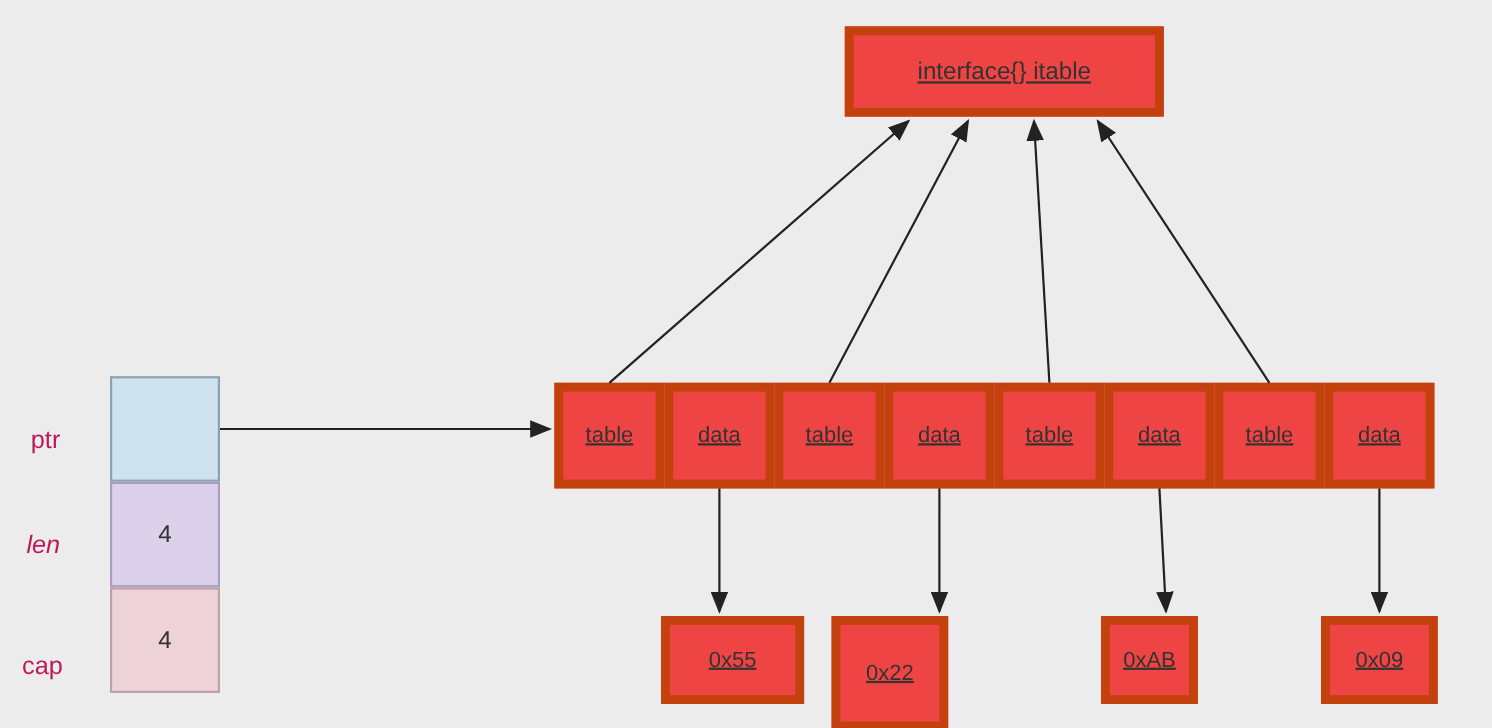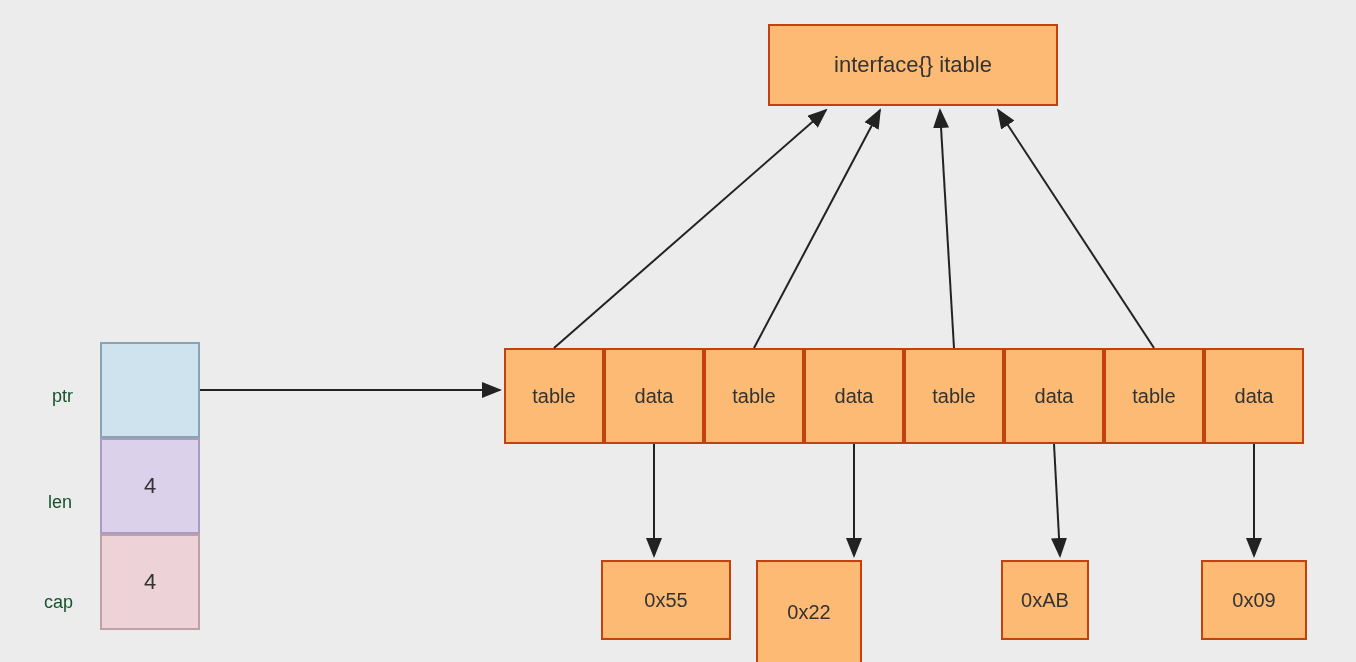--- a/index.html
+++ b/index.html
@@ -7,63 +7,63 @@
     padding: 0;
     width: 1356px;
     height: 662px;
     background: #ececec;
     font-family: Arial, Helvetica, sans-serif;
     position: relative;
     overflow: hidden;
   }
   .box {
     position: absolute;
-    border: 2px solid #c2410c;
-    background: #fdba74;
+    border: 8px solid #c2410c;
+    background: #ef4444;
     display: flex;
     align-items: center;
     justify-content: center;
     font-size: 20px;
     color: #333;
     box-sizing: border-box;
+    text-decoration: underline;
   }
   .slice-box {
     position: absolute;
     border: 2px solid #9aa;
     display: flex;
     align-items: center;
     justify-content: center;
     font-size: 22px;
     color: #333;
     box-sizing: border-box;
   }
   .slice-label {
     position: absolute;
-    font-size: 18px;
-    color: #14532d;
-    margin-left: 24px;
+    font-size: 23px;
+    color: #be185d;
   }
   svg.arrows {
     position: absolute;
     left: 0;
     top: 0;
     width: 1356px;
     height: 662px;
     pointer-events: none;
   }
 </style>
 </head>
 <body>
 
 <div class="box" style="left:768px; top:24px; width:290px; height:82px; font-size:22px;">
   <span>interface{} itable</span>
 </div>
 
 <div class="slice-label" style="left:28px; top:386px;"><span>ptr</span></div>
-<div class="slice-label" style="left:24px; top:492px;"><span>len</span></div>
+<div class="slice-label" style="left:24px; top:482px;font-style:italic;"><span>len</span></div>
 <div class="slice-label" style="left:20px; top:592px;"><span>cap</span></div>
 
 <div class="slice-box" style="left:100px; top:342px; width:100px; height:96px; background:#cfe3ef; border-color:#8aa3b3;"></div>
 <div class="slice-box" style="left:100px; top:438px; width:100px; height:96px; background:#dcd1eb; border-color:#a99cc0;">
   <span>4</span>
 </div>
 <div class="slice-box" style="left:100px; top:534px; width:100px; height:96px; background:#edd3d8; border-color:#c0a0a8;">
   <span>4</span>
 </div>
 

